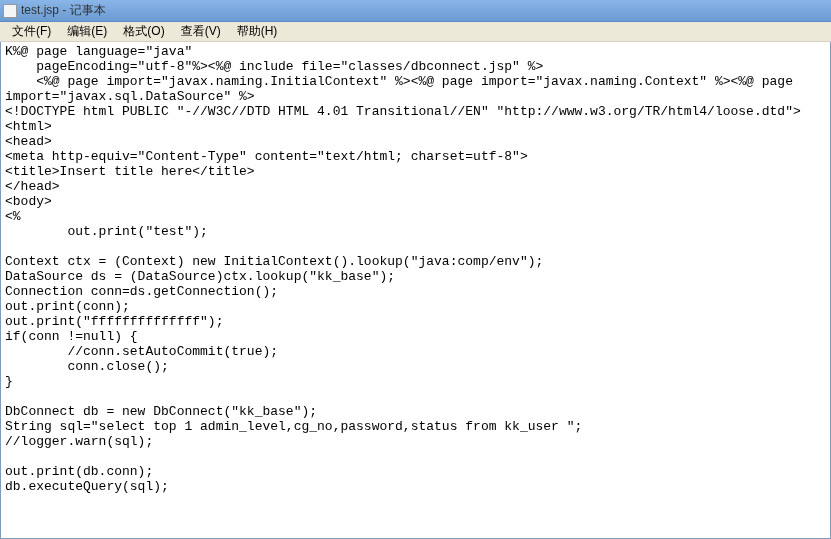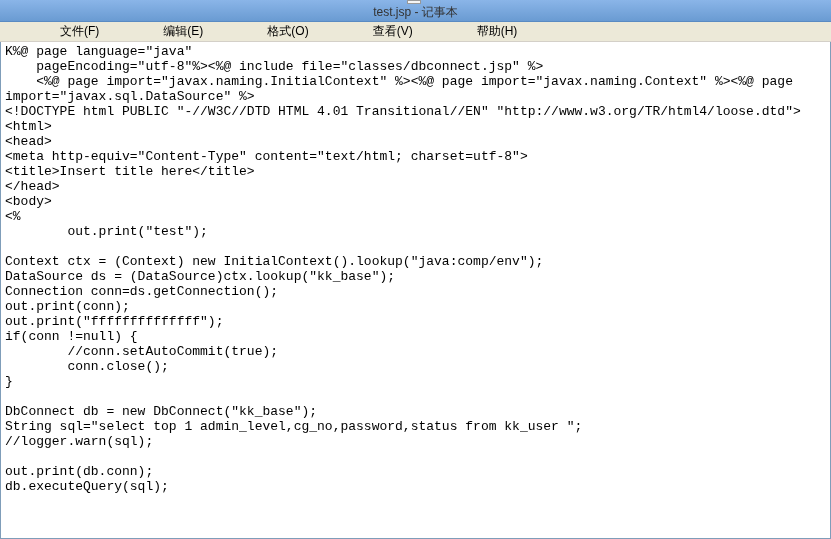--- a/index.html
+++ b/index.html
@@ -15,21 +15,20 @@
       height: 539px;
       overflow: hidden;
     }
     .title-bar {
       height: 22px;
       background: linear-gradient(to bottom, #8ab5e8 0%, #7aa8dd 50%, #6a9bd2 100%);
       display: flex;
       align-items: center;
       padding: 0 3px;
       border-bottom: 1px solid #5a8bc2;
-      flex-direction: column;
     }
     .title-icon {
       width: 14px;
       height: 14px;
       background: #f5f5f5;
       border: 1px solid #999;
       margin-right: 4px;
       display: inline-block;
     }
     .title-text {
@@ -41,21 +40,20 @@
       background: #ece9d8;
       display: flex;
       align-items: center;
       padding: 0 4px;
       border-bottom: 1px solid #d4d0c8;
     }
     .menu-item {
       padding: 0 8px;
       cursor: pointer;
       font-size: 12px;
-      margin-left: 48px;
     }
     .content-area {
       background: #ffffff;
       border: 1px solid #7f9db9;
       border-top: none;
       height: calc(539px - 42px);
       overflow: auto;
       padding: 2px 4px;
     }
     .code-text {

